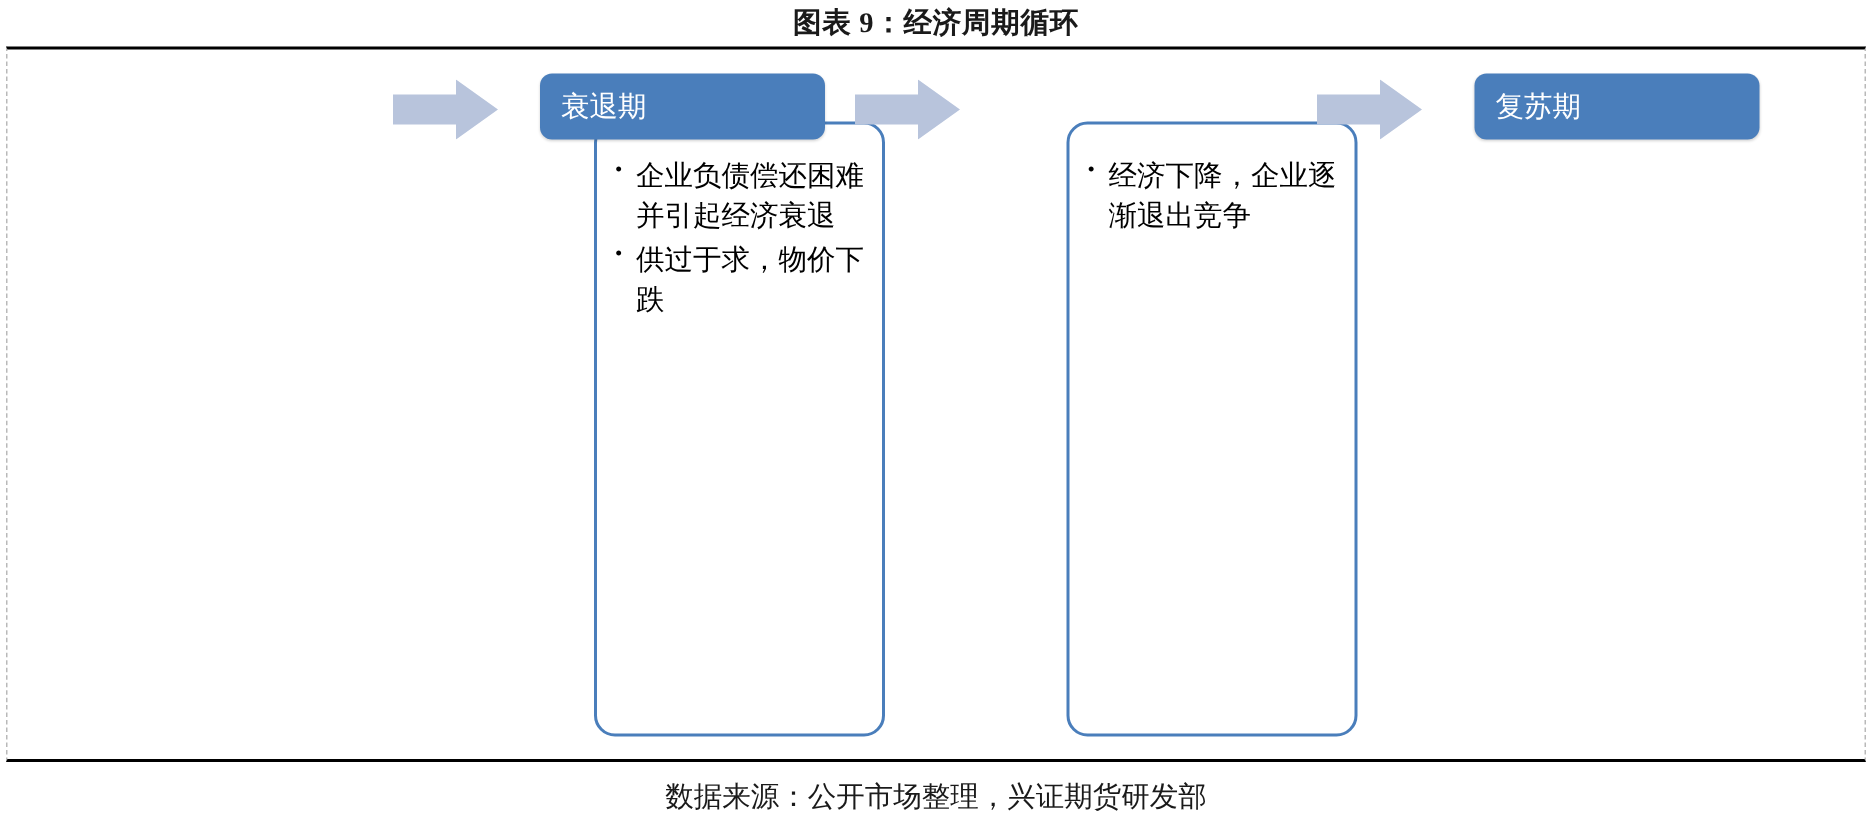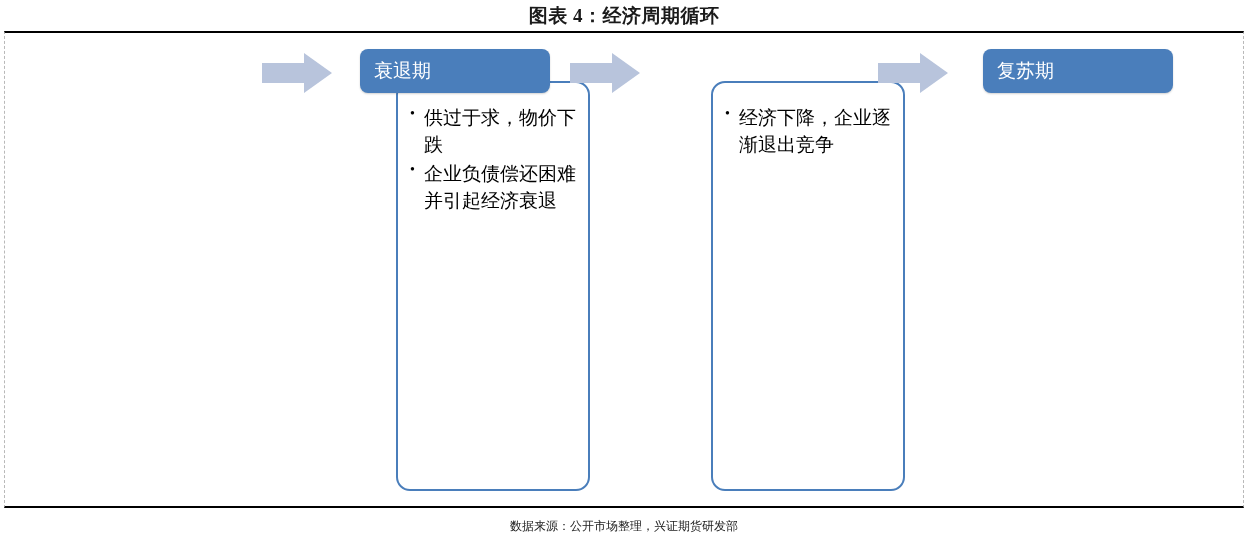--- a/index.html
+++ b/index.html
@@ -136,47 +136,47 @@
   .flow-arrow.a2 { left: 878px; }
   .flow-arrow svg { display: block; }
 
   
   #figure-source {
     position: absolute;
     left: 0;
     top: 518px;
     width: 1248px;
     text-align: center;
-    font-size: 12px;
+    font-size: 19px;
     color: #1a1a1a;
     font-family: "Liberation Serif", "DejaVu Serif", serif;
   }
 </style>
 </head>
 <body>
 
-<div id="figure-title">图表 4：经济周期循环</div>
+<div id="figure-title">图表 9：经济周期循环</div>
 
 <div id="figure-frame"></div>
 
 <div id="stage">
 
 
   <div class="flow-arrow a0">
     <svg width="70" height="40" viewBox="0 0 70 40" xmlns="http://www.w3.org/2000/svg">
       <polygon points="0,10 42,10 42,0 70,20 42,40 42,30 0,30" fill="#b8c4dc"></polygon>
     </svg>
   </div>
 
   <div class="phase-col c1">
     <div class="phase-header">衰退期</div>
     <div class="phase-body">
       <ul class="bullet-list">
+        <li class="bullet-item">企业负债偿还困难并引起经济衰退</li>
         <li class="bullet-item">供过于求，物价下跌</li>
-        <li class="bullet-item">企业负债偿还困难并引起经济衰退</li>
       </ul>
     </div>
   </div>
 
   <div class="flow-arrow a1">
     <svg width="70" height="40" viewBox="0 0 70 40" xmlns="http://www.w3.org/2000/svg">
       <polygon points="0,10 42,10 42,0 70,20 42,40 42,30 0,30" fill="#b8c4dc"></polygon>
     </svg>
   </div>
 

